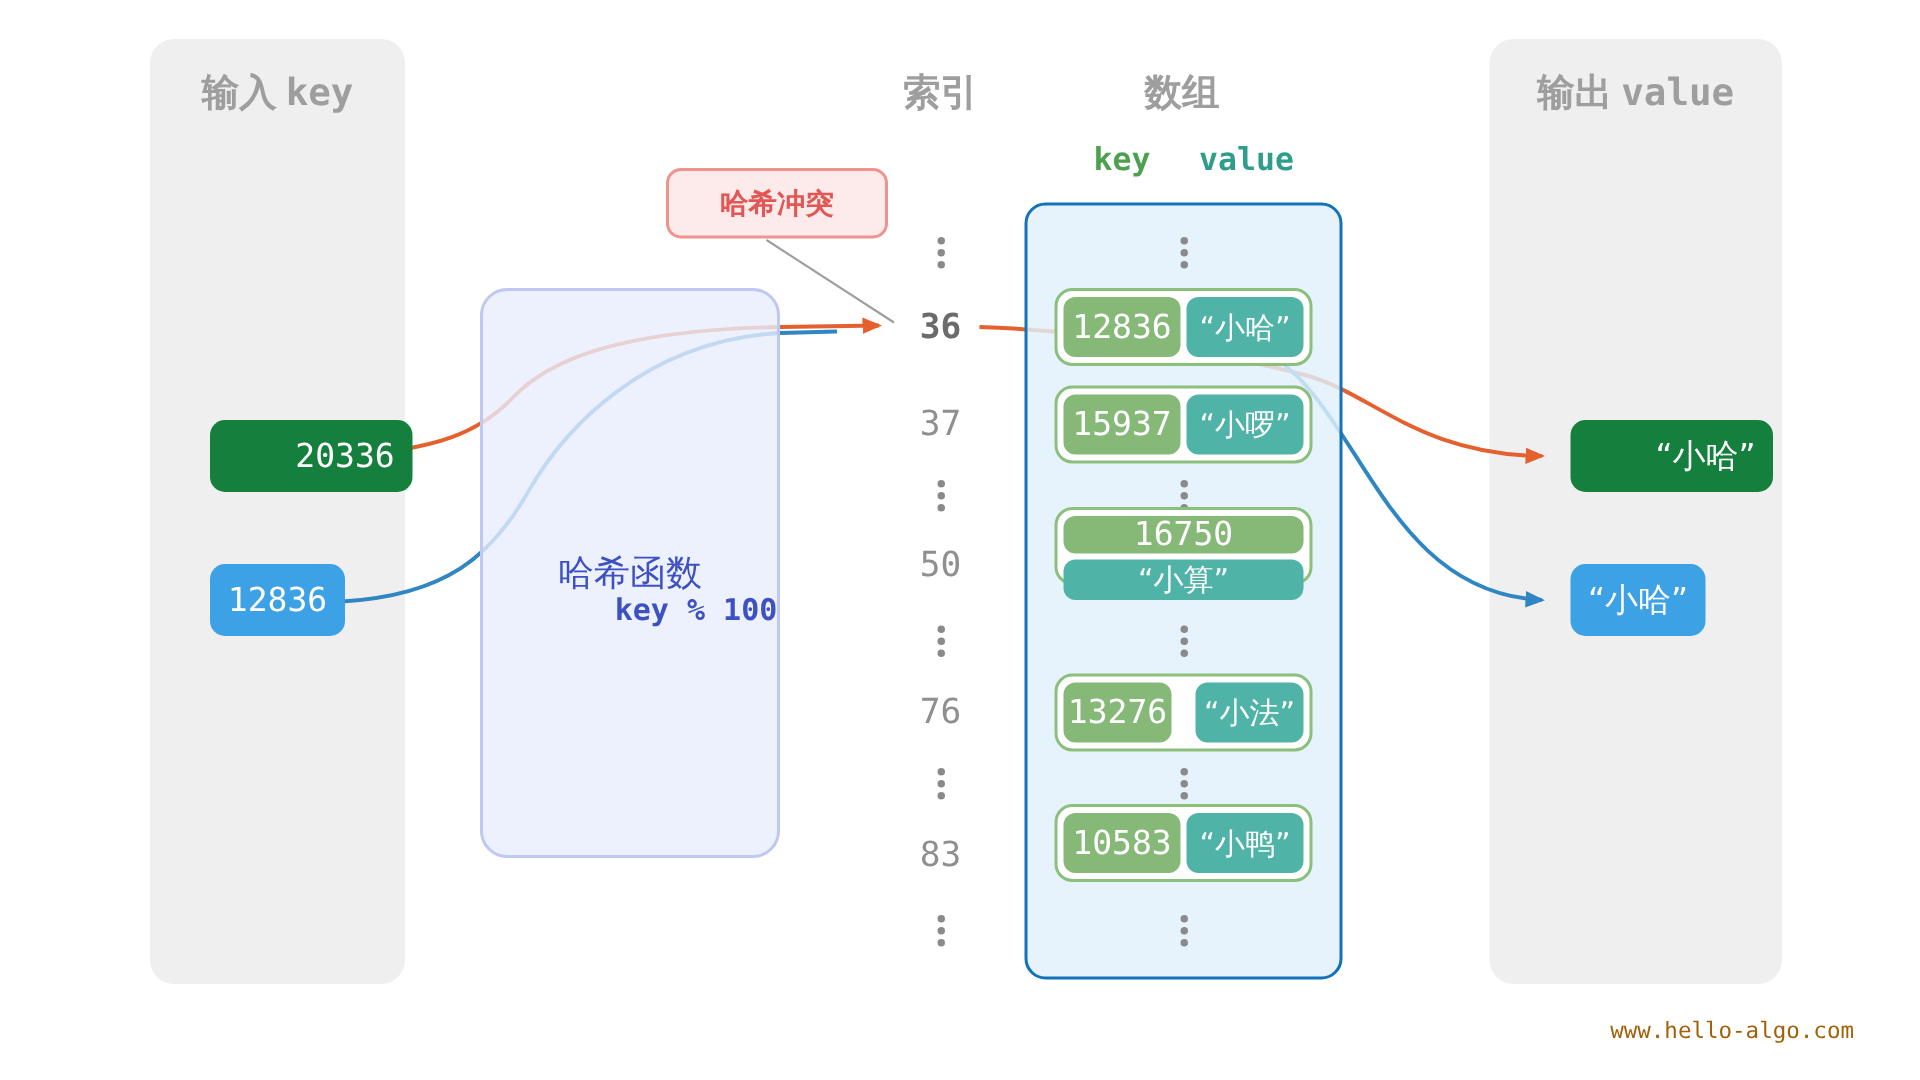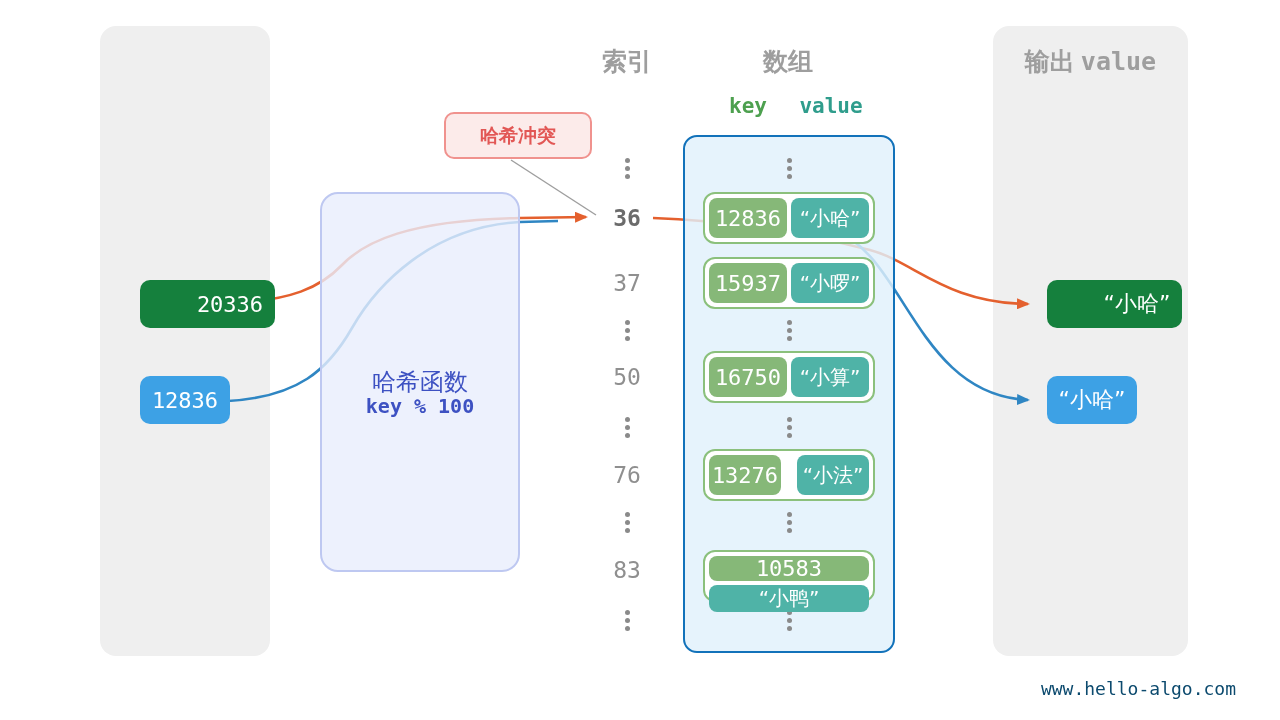--- a/index.html
+++ b/index.html
@@ -20,21 +20,21 @@
   .kv-key{left:708px;width:80px;color:#4da04f;}
   .kv-value{left:791px;width:80px;color:#2f9d8c;}
 
   svg.curves{position:absolute;left:0;top:0;pointer-events:none;}
 
   .hashbox{position:absolute;left:320px;top:192px;width:200px;height:380px;box-sizing:border-box;
            background:rgba(233,237,252,0.8);border:2px solid #bec8f1;border-radius:18px;}
   .hash-title{position:absolute;left:0;top:152px;width:100%;text-align:center;
               font-size:24px;color:#3d51c2;margin-top:20px;}
   .hash-formula{position:absolute;left:0;top:200px;width:100%;text-align:center;
-                font-size:20px;font-weight:bold;color:#3d51c2;}
+                font-size:20px;font-weight:bold;color:#3d51c2;padding-left:44px;}
 
   .collision{position:absolute;left:444px;top:112px;width:148px;height:47px;box-sizing:border-box;
              background:#fcebea;border:2px solid #f0928e;border-radius:10px;
              display:flex;align-items:center;justify-content:center;
              font-size:19px;font-weight:bold;color:#e25755;}
 
   .idx{position:absolute;left:587px;width:80px;height:28px;line-height:28px;text-align:center;
        font-size:23px;color:#8f8f8f;font-family:"DejaVu Sans Mono",monospace;}
   .idx-hit{color:#6b6b6b;font-weight:bold;}
 
@@ -51,21 +51,21 @@
          display:flex;align-items:center;justify-content:center;font-size:20px;}
 
   .chip{position:absolute;width:90px;height:48px;border-radius:10px;color:#ffffff;
         display:flex;align-items:center;justify-content:center;font-size:22px;}
   .chip-orange{background:#15803d;padding-left:45px;}
   .chip-blue{background:#3da1e5;}
 
   .vdots{position:absolute;width:5px;height:5px;border-radius:50%;background:#8a8a8a;
          box-shadow:0 8px 0 #8a8a8a,0 16px 0 #8a8a8a;}
 
-  .watermark{position:absolute;right:44px;top:678px;font-size:18px;color:#0c4a6e;
+  .watermark{position:absolute;right:44px;top:678px;font-size:15px;color:#a16207;
              font-family:"DejaVu Sans Mono",monospace;}
 </style>
 </head>
 <body>
 
 <div id="canvas">
 
   <div class="panel panel-left"></div>
   <div class="panel panel-right"></div>
 
@@ -99,29 +99,29 @@
   <div class="vdots" style="left:787px;top:610px;"></div>
 
   <div class="pair" style="top:192px;">
     <div class="kcell">12836</div>
     <div class="vcell">“小哈”</div>
   </div>
   <div class="pair" style="top:257px;">
     <div class="kcell">15937</div>
     <div class="vcell">“小啰”</div>
   </div>
-  <div class="pair" style="top:351px;">
+  <div class="pair" style="top:338px;flex-direction:column;">
     <div class="kcell">16750</div>
     <div class="vcell">“小算”</div>
   </div>
   <div class="pair" style="top:449px;gap:16px;">
     <div class="kcell">13276</div>
     <div class="vcell">“小法”</div>
   </div>
-  <div class="pair" style="top:550px;flex-direction:column;">
+  <div class="pair" style="top:536px;">
     <div class="kcell">10583</div>
     <div class="vcell">“小鸭”</div>
   </div>
 
   <div class="vdots" style="left:625px;top:158px;"></div>
   <div class="idx idx-hit" style="top:204px;">36</div>
   <div class="idx" style="top:269px;">37</div>
   <div class="vdots" style="left:625px;top:320px;"></div>
   <div class="idx" style="top:363px;">50</div>
   <div class="vdots" style="left:625px;top:417px;"></div>
@@ -131,20 +131,23 @@
   <div class="vdots" style="left:625px;top:610px;"></div>
 
   <div class="chip chip-orange mono" style="left:140px;top:280px;">20336</div>
   <div class="chip chip-blue mono" style="left:140px;top:376px;">12836</div>
 
   <div class="chip chip-orange" style="left:1047px;top:280px;">“小哈”</div>
   <div class="chip chip-blue" style="left:1047px;top:376px;">“小哈”</div>
 
   <div class="collision">哈希冲突</div>
 
+  <div class="col-title" style="left:100px;width:170px;">
+    <span>输入</span><span class="code">key</span>
+  </div>
   <div class="col-title" style="left:587px;width:80px;">索引</div>
   <div class="col-title" style="left:748px;width:80px;">数组</div>
   <div class="col-title" style="left:993px;width:195px;">
     <span>输出</span><span class="code">value</span>
   </div>
 
   <div class="kv-header kv-key">key</div>
   <div class="kv-header kv-value">value</div>
 
   <div class="watermark">www.hello-algo.com</div>

